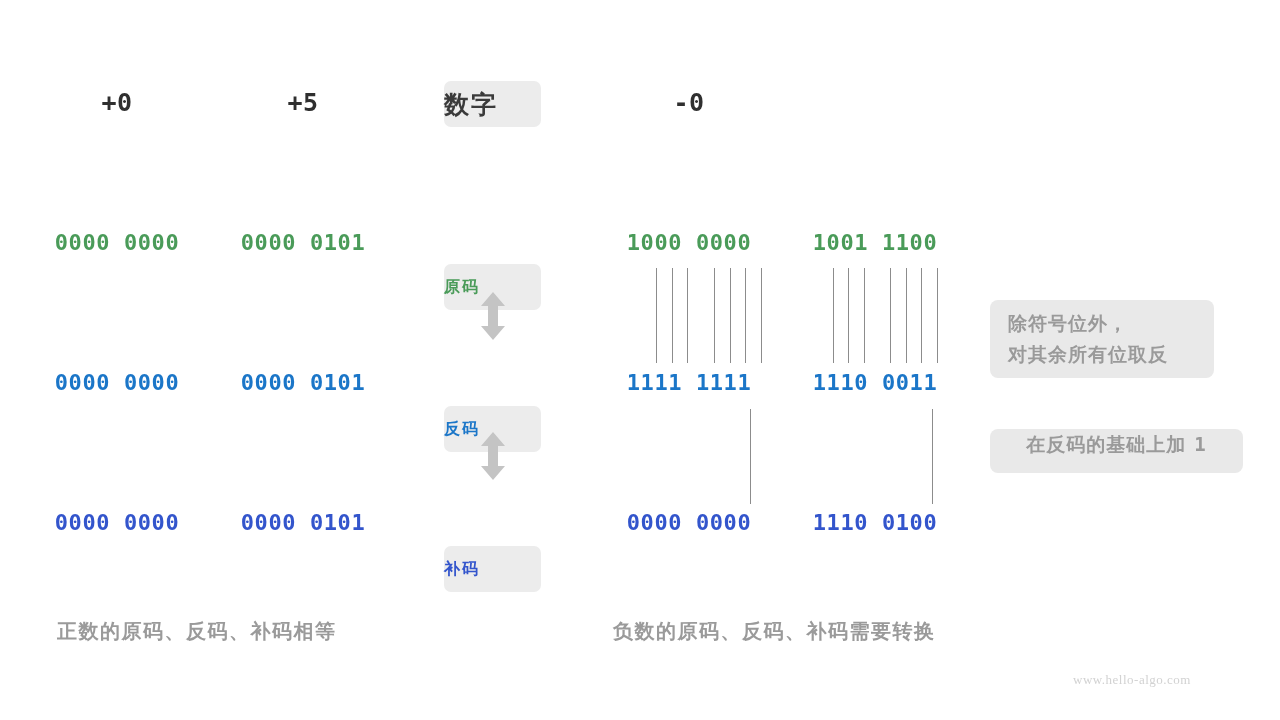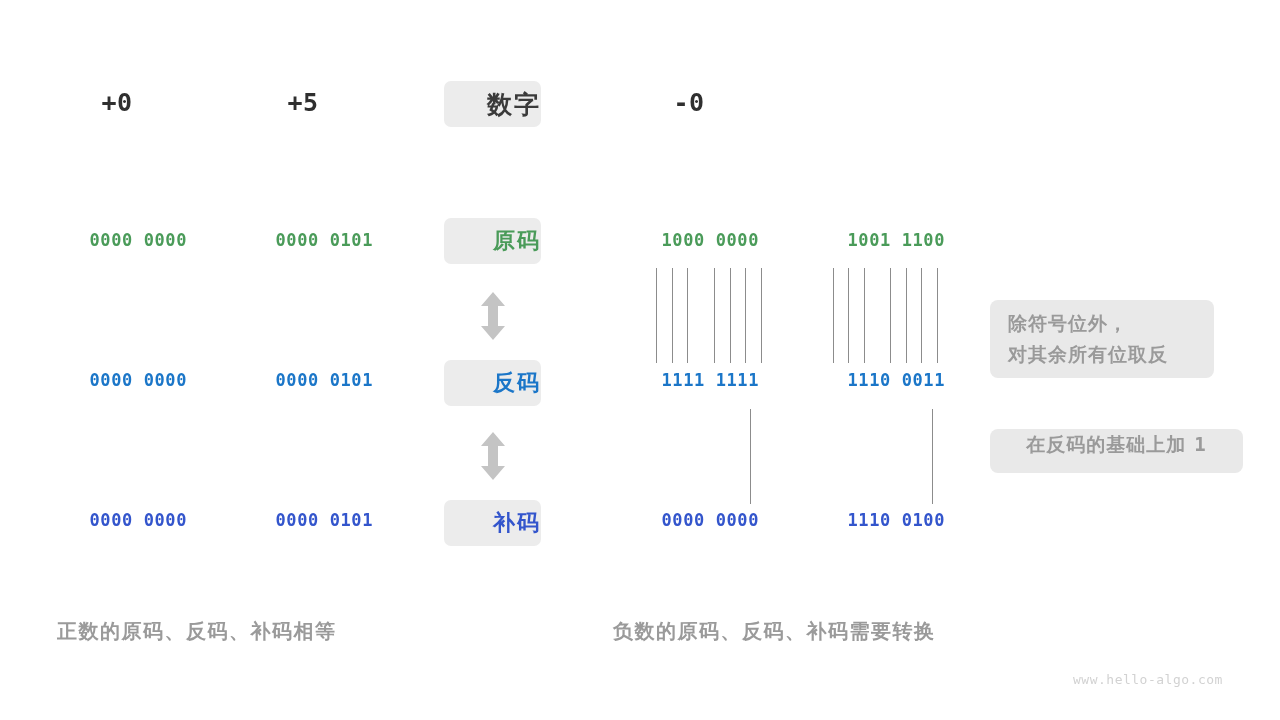--- a/index.html
+++ b/index.html
@@ -31,46 +31,47 @@
   }
 
   .col-head {
     font-size: 25px;
     color: #2f2f2f;
     text-align: center;
     letter-spacing: 0.5px;
   }
 
   .bits {
-    font-size: 17px;
-    text-align: right;
+    font-size: 22px;
+    text-align: center;
     letter-spacing: 0.6px;
   }
   .bits.c-orig { color: #4a9b59; }
   .bits.c-ones { color: #1b76c8; }
   .bits.c-twos { color: #3355cc; }
 
   
   .pill {
     background: #ececec;
     border-radius: 7px;
     display: flex;
     align-items: center;
-    justify-content: flex-end;
+    justify-content: flex-start;
     font-weight: 700;
     letter-spacing: 2px;
   }
   .pill.head {
     font-family: "Liberation Sans", sans-serif;
     font-size: 25px;
     color: #3a3a3a;
   }
   .pill.row-label {
     font-family: Liberation Serif, serif;
-    font-size: 22px;
+    font-size: 16px;
+    margin-top: 46px;
   }
   .pill.row-label.c-orig { color: #4a9b59; }
   .pill.row-label.c-ones { color: #1b76c8; }
   .pill.row-label.c-twos { color: #3355cc; }
 
   
   .note {
     background: #e9e9e9;
     border-radius: 8px;
     color: #9a9a9a;
@@ -201,15 +202,15 @@
 
   <div class="abs note" style="left:990px; top:429px; width:253px; height:44px; flex-direction:row; align-items:flex-start;">
     <span>在反码的基础上加</span>
     <span class="mono-inline" style="margin-left:8px;">1</span>
   </div>
 
   <div class="abs caption" style="left:57px; top:618px;">正数的原码、反码、补码相等</div>
 
   <div class="abs caption" style="left:613px; top:618px;">负数的原码、反码、补码需要转换</div>
 
-  <div class="abs watermark" style="left:1073px; top:672px;">www.hello-algo.com</div>
+  <div class="abs watermark" style="left:1073px; top:672px;font-family:Liberation Serif, serif;">www.hello-algo.com</div>
 
 </div>
 
 </body></html>

